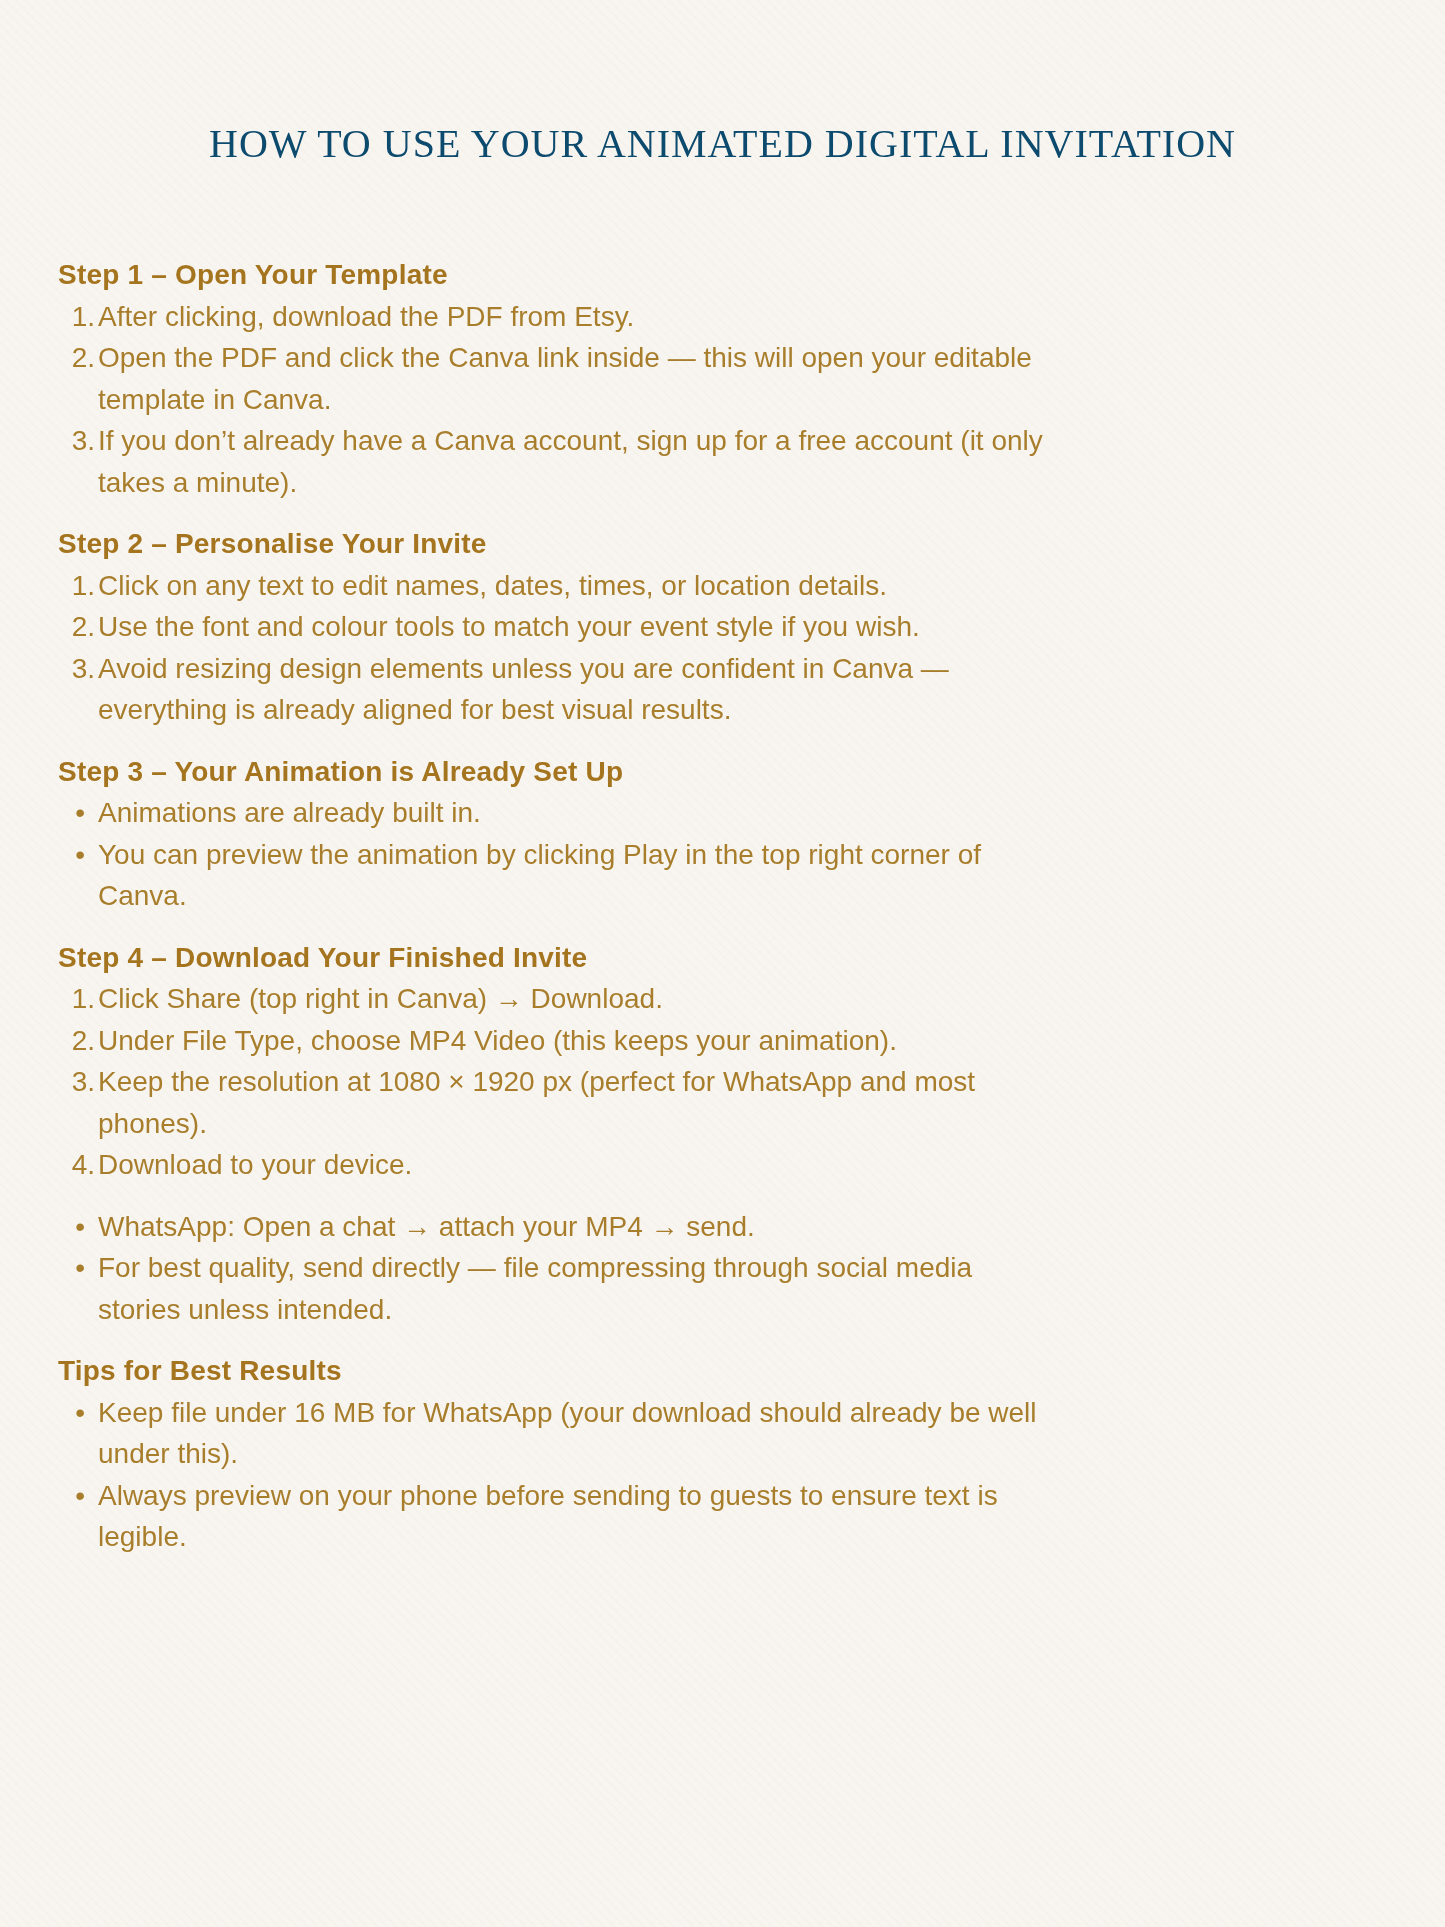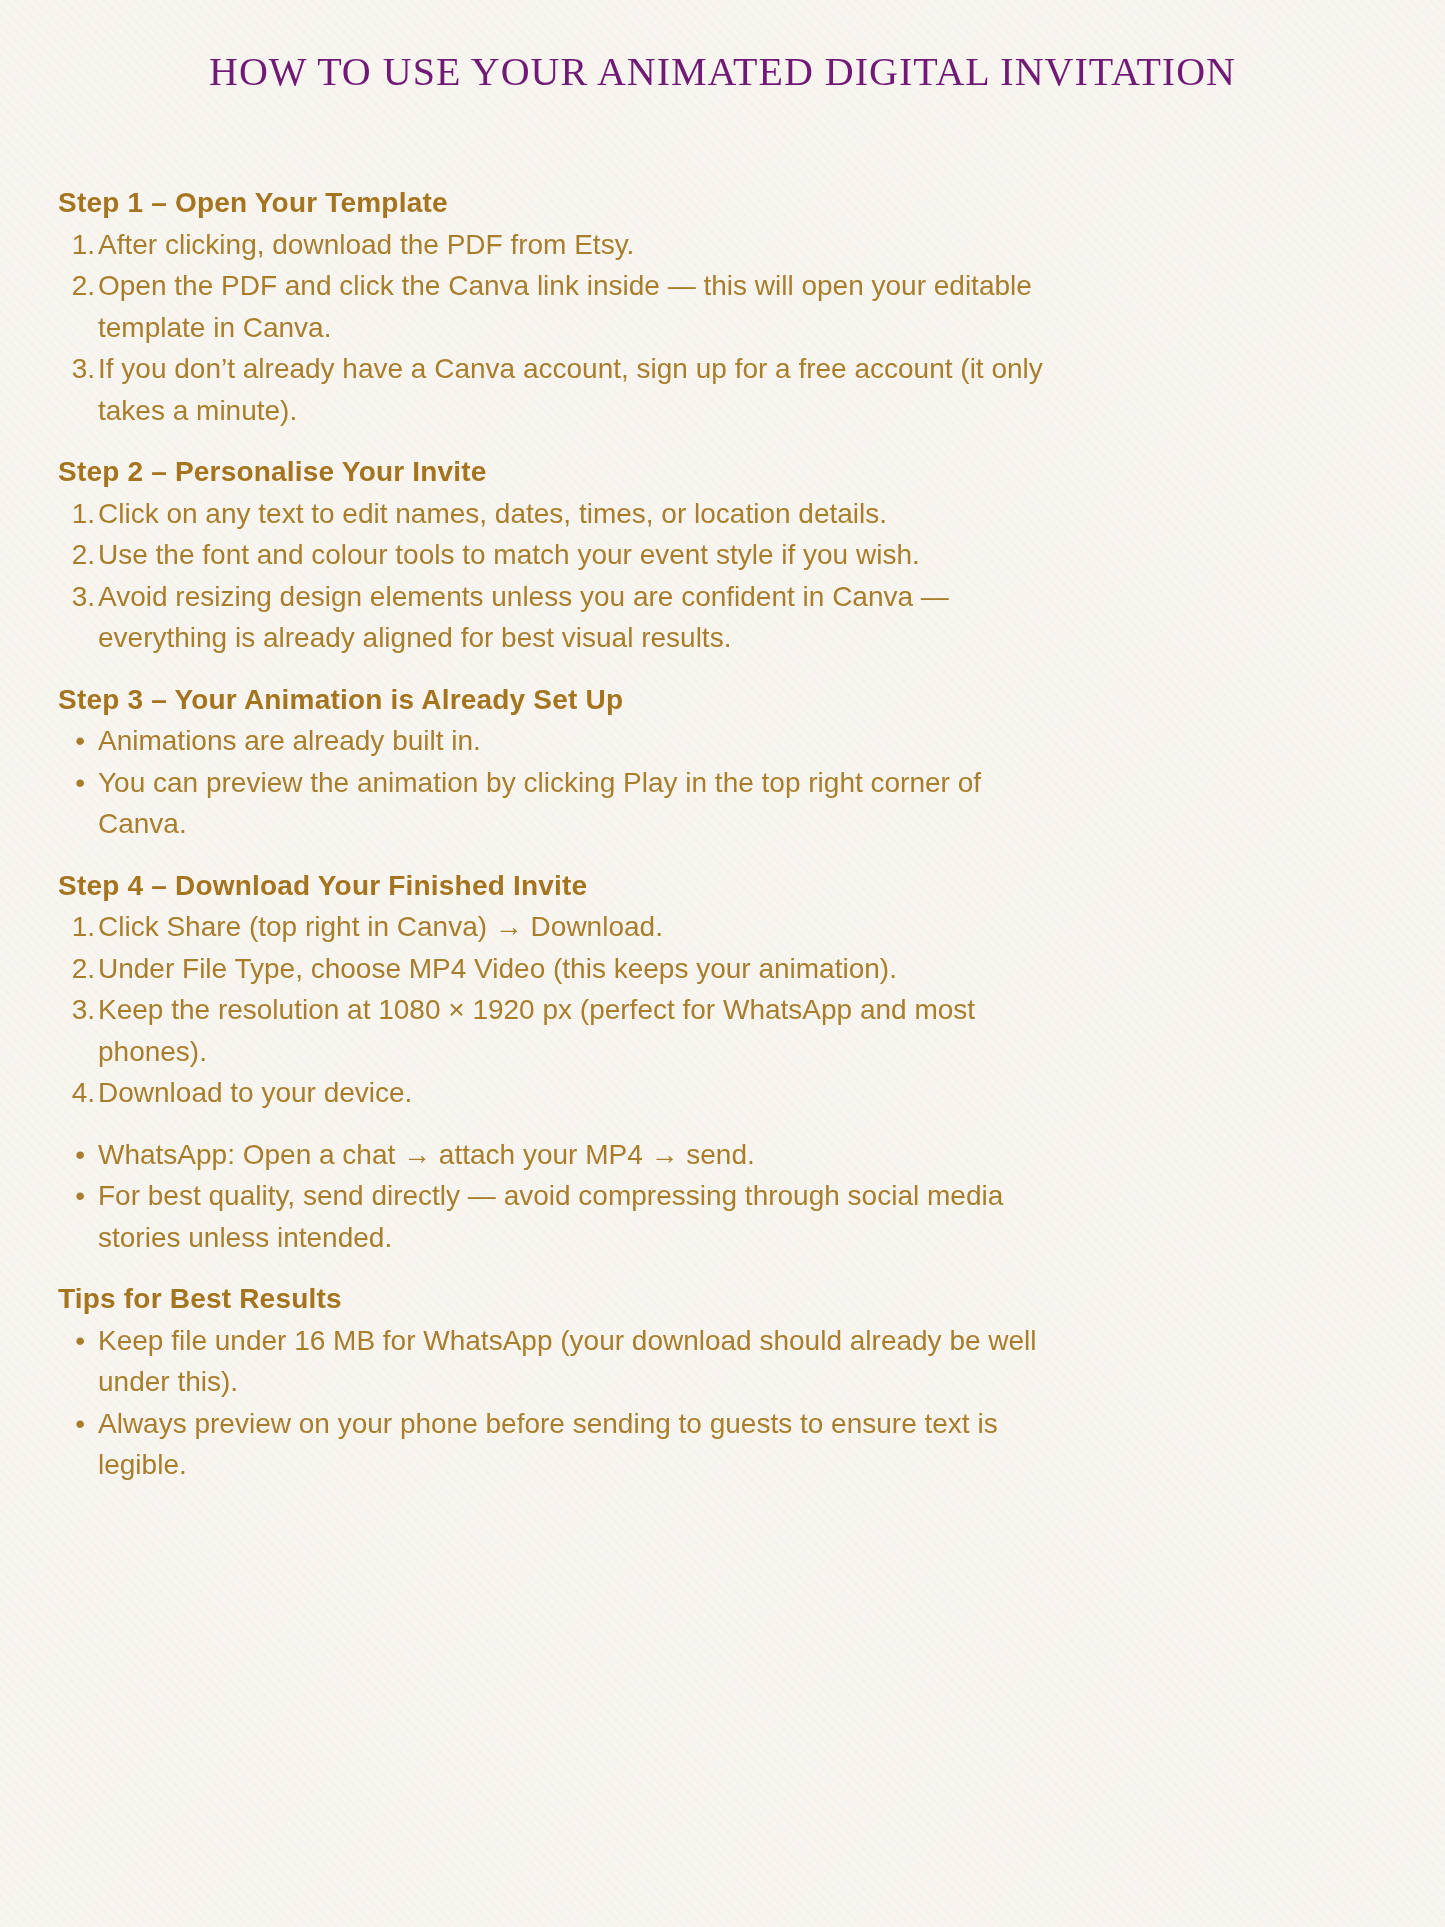--- a/index.html
+++ b/index.html
@@ -11,28 +11,28 @@
     height: 1927px;
     overflow: hidden;
     background-color: #f8f5f0;
     background-image:
       repeating-linear-gradient(45deg, rgba(185,172,148,0.045) 0 2px, rgba(0,0,0,0) 2px 7px),
       repeating-linear-gradient(-45deg, rgba(255,255,255,0.06) 0 2px, rgba(0,0,0,0) 2px 7px);
     font-family: "Liberation Sans", sans-serif;
   }
   .page-title {
     margin: 0;
-    padding-top: 48px;
+    padding-top: 120px;
     text-align: center;
     font-family: "Liberation Serif", "DejaVu Serif", serif;
     font-weight: 400;
     font-size: 40px;
     line-height: 1.2;
     letter-spacing: 1px;
-    color: #701a75;
+    color: #0c4a6e;
   }
   .content {
     margin-top: 86px;
     padding-left: 58px;
     padding-right: 60px;
     width: 1260px;
     color: #a87e2c;
     font-size: 28px;
     line-height: 41.5px;
   }
@@ -127,21 +127,21 @@
         <li>Under File Type, choose MP4 Video (this keeps your animation).</li>
         <li>Keep the resolution at 1080 × 1920 px (perfect for WhatsApp and most
 phones).</li>
         <li>Download to your device.</li>
       </ol>
     </section>
 
     <section class="section">
       <ul class="step-list">
         <li>WhatsApp: Open a chat → attach your MP4 → send.</li>
-        <li>For best quality, send directly — avoid compressing through social media
+        <li>For best quality, send directly — file compressing through social media
 stories unless intended.</li>
       </ul>
     </section>
 
     <section class="section">
       <h2 class="section-heading">Tips for Best Results</h2>
       <ul class="step-list">
         <li>Keep file under 16 MB for WhatsApp (your download should already be well
 under this).</li>
         <li>Always preview on your phone before sending to guests to ensure text is

